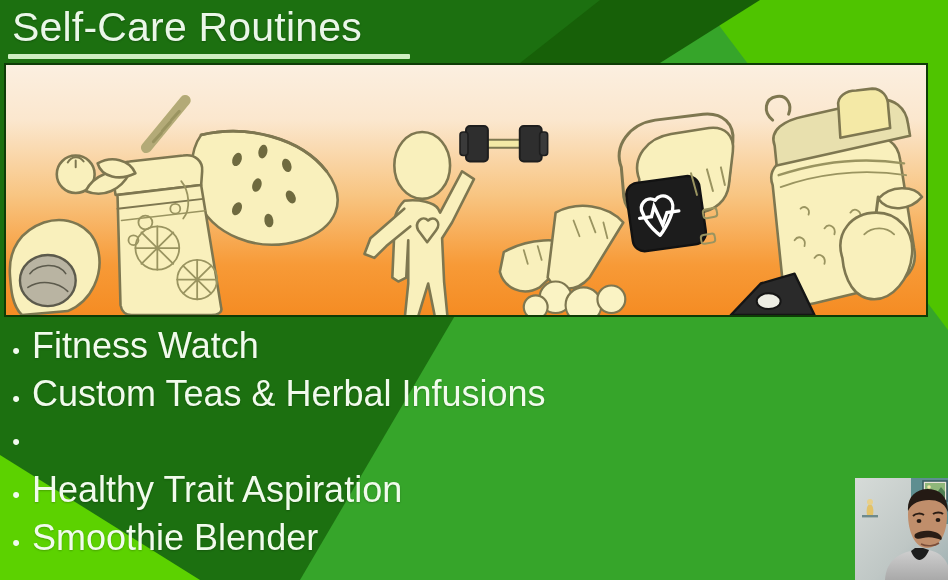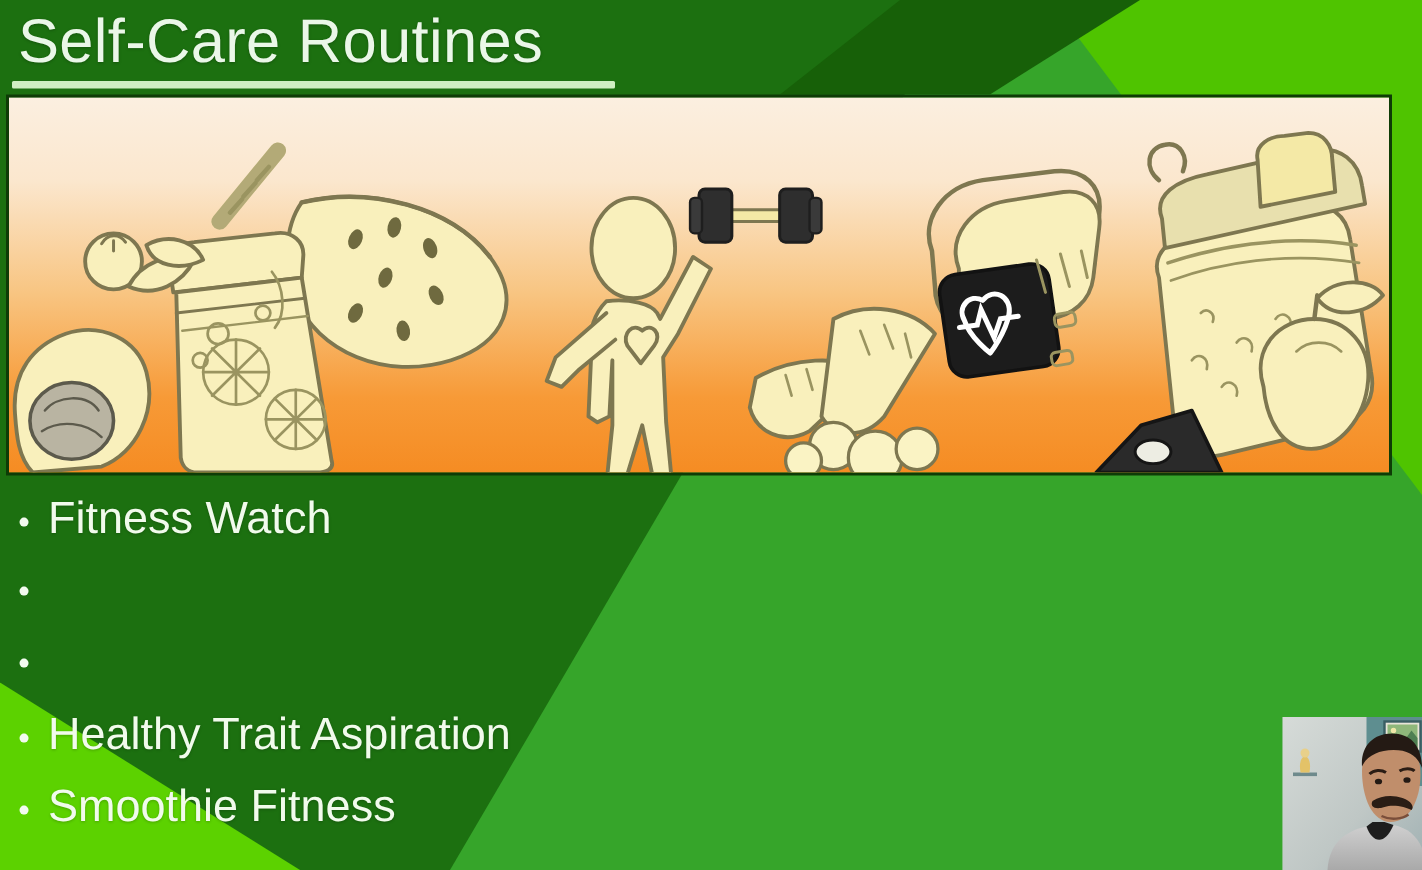--- a/index.html
+++ b/index.html
@@ -44,21 +44,21 @@
     border:2px solid #0E3C06;box-sizing:border-box;overflow:hidden;
     background:linear-gradient(180deg,#FBEFE0 0%,#FBE7CE 22%,#F8C582 52%,#F79A37 78%,#F58C23 100%);
   }
   .banner svg{display:block;width:100%;height:100%;}
 
   
   .bullets{position:absolute;left:0;top:322px;width:640px;}
   .bullet-row{display:flex;align-items:baseline;height:48px;}
   .bullet-dot{width:32px;text-align:center;color:#F2FBEF;font-size:22px;line-height:48px;flex:0 0 32px;}
   .bullet-text{
-    font-size:30px;line-height:48px;color:#F1FBEC;font-weight:400;
+    font-size:36px;line-height:48px;color:#F1FBEC;font-weight:400;
     white-space:nowrap;text-shadow:0 1px 2px rgba(0,0,0,.22);
   }
 
   
   .webcam{
     position:absolute;left:855px;top:478px;width:93px;height:102px;
     overflow:hidden;background:#C9CFCD;
   }
   .webcam svg{display:block;width:100%;height:100%;}
 </style>
@@ -226,31 +226,32 @@
     </svg>
   </div>
 
   <div class="bullets">
     <div class="bullet-row">
       <span class="bullet-dot">•</span>
       <span class="bullet-text">Fitness Watch</span>
     </div>
     <div class="bullet-row">
       <span class="bullet-dot">•</span>
+      <span class="bullet-text">Custom Teas &amp; Herbal Infusions</span>
     </div>
     <div class="bullet-row">
       <span class="bullet-dot">•</span>
     </div>
     <div class="bullet-row">
       <span class="bullet-dot">•</span>
       <span class="bullet-text">Healthy Trait Aspiration</span>
     </div>
     <div class="bullet-row">
       <span class="bullet-dot">•</span>
-      <span class="bullet-text">Smoothie Fitness</span>
+      <span class="bullet-text">Smoothie Blender</span>
     </div>
   </div>
 
   <div class="webcam">
     <svg viewBox="0 0 93 102" preserveAspectRatio="xMidYMid slice">
       <defs>
         <linearGradient id="wallG" x1="0" y1="0" x2="1" y2="1">
           <stop offset="0" stop-color="#D6DBD8"></stop>
           <stop offset="0.6" stop-color="#BFC7C5"></stop>
           <stop offset="1" stop-color="#9FB0B2"></stop>

